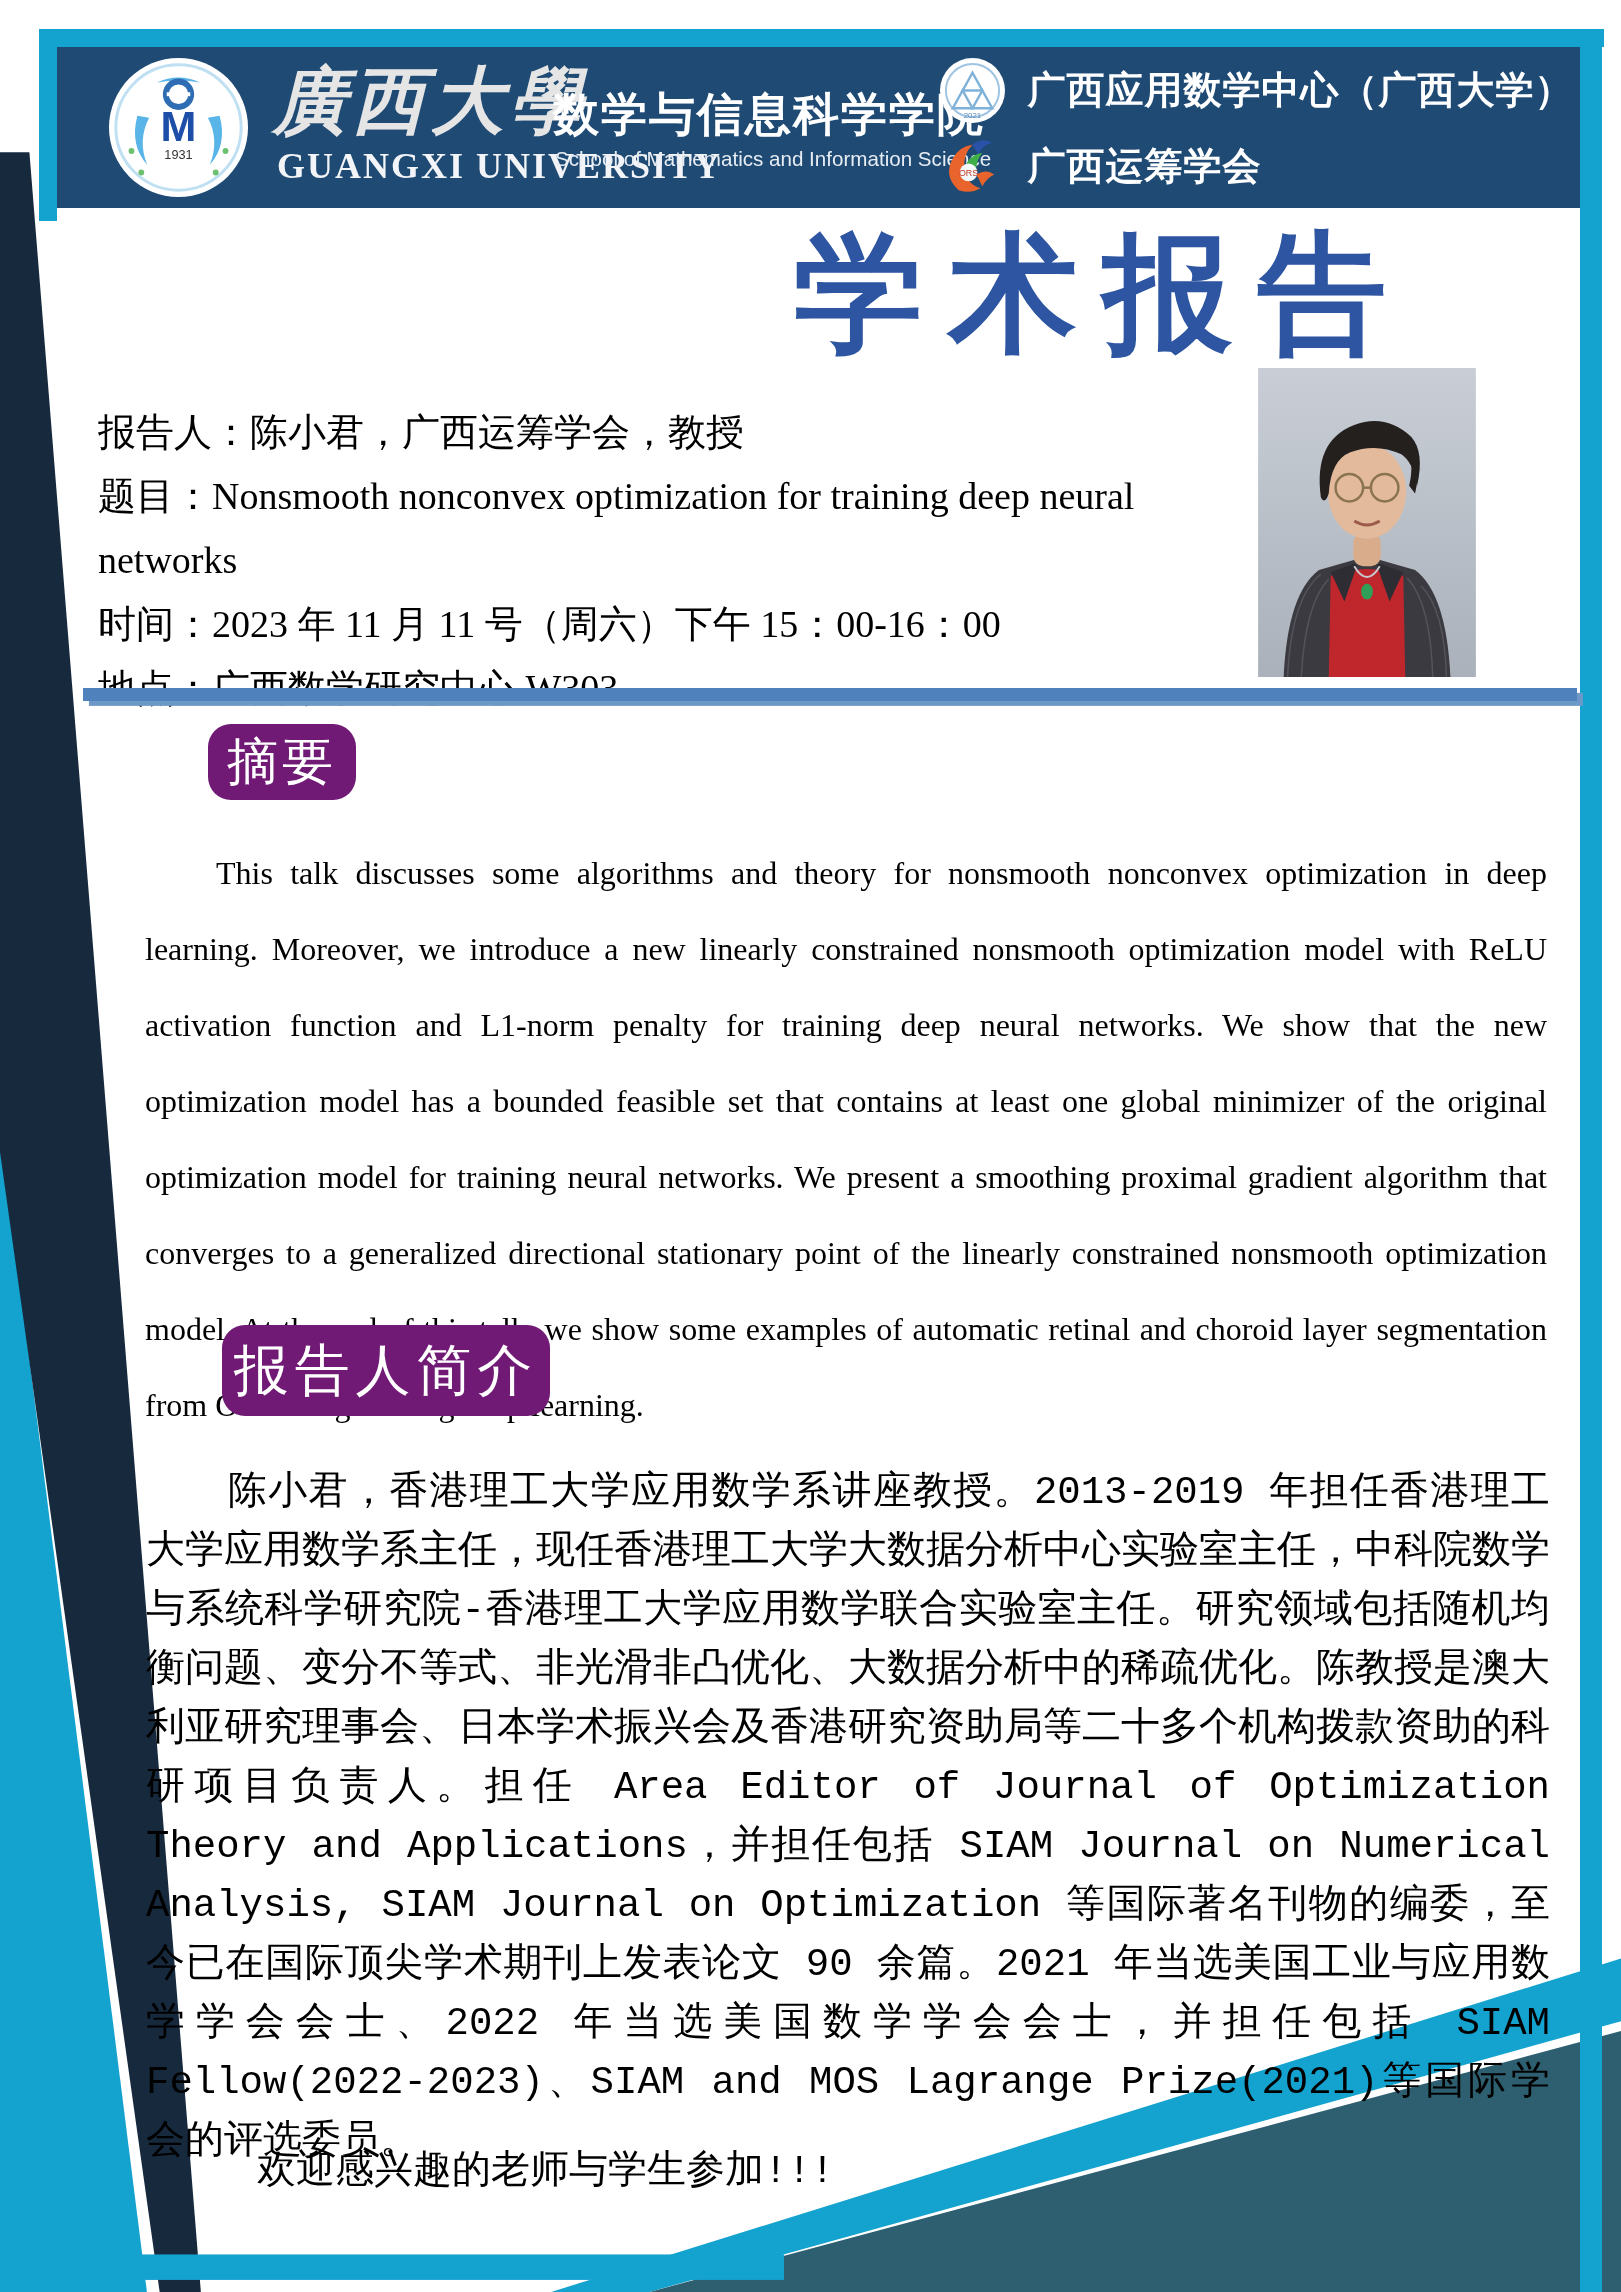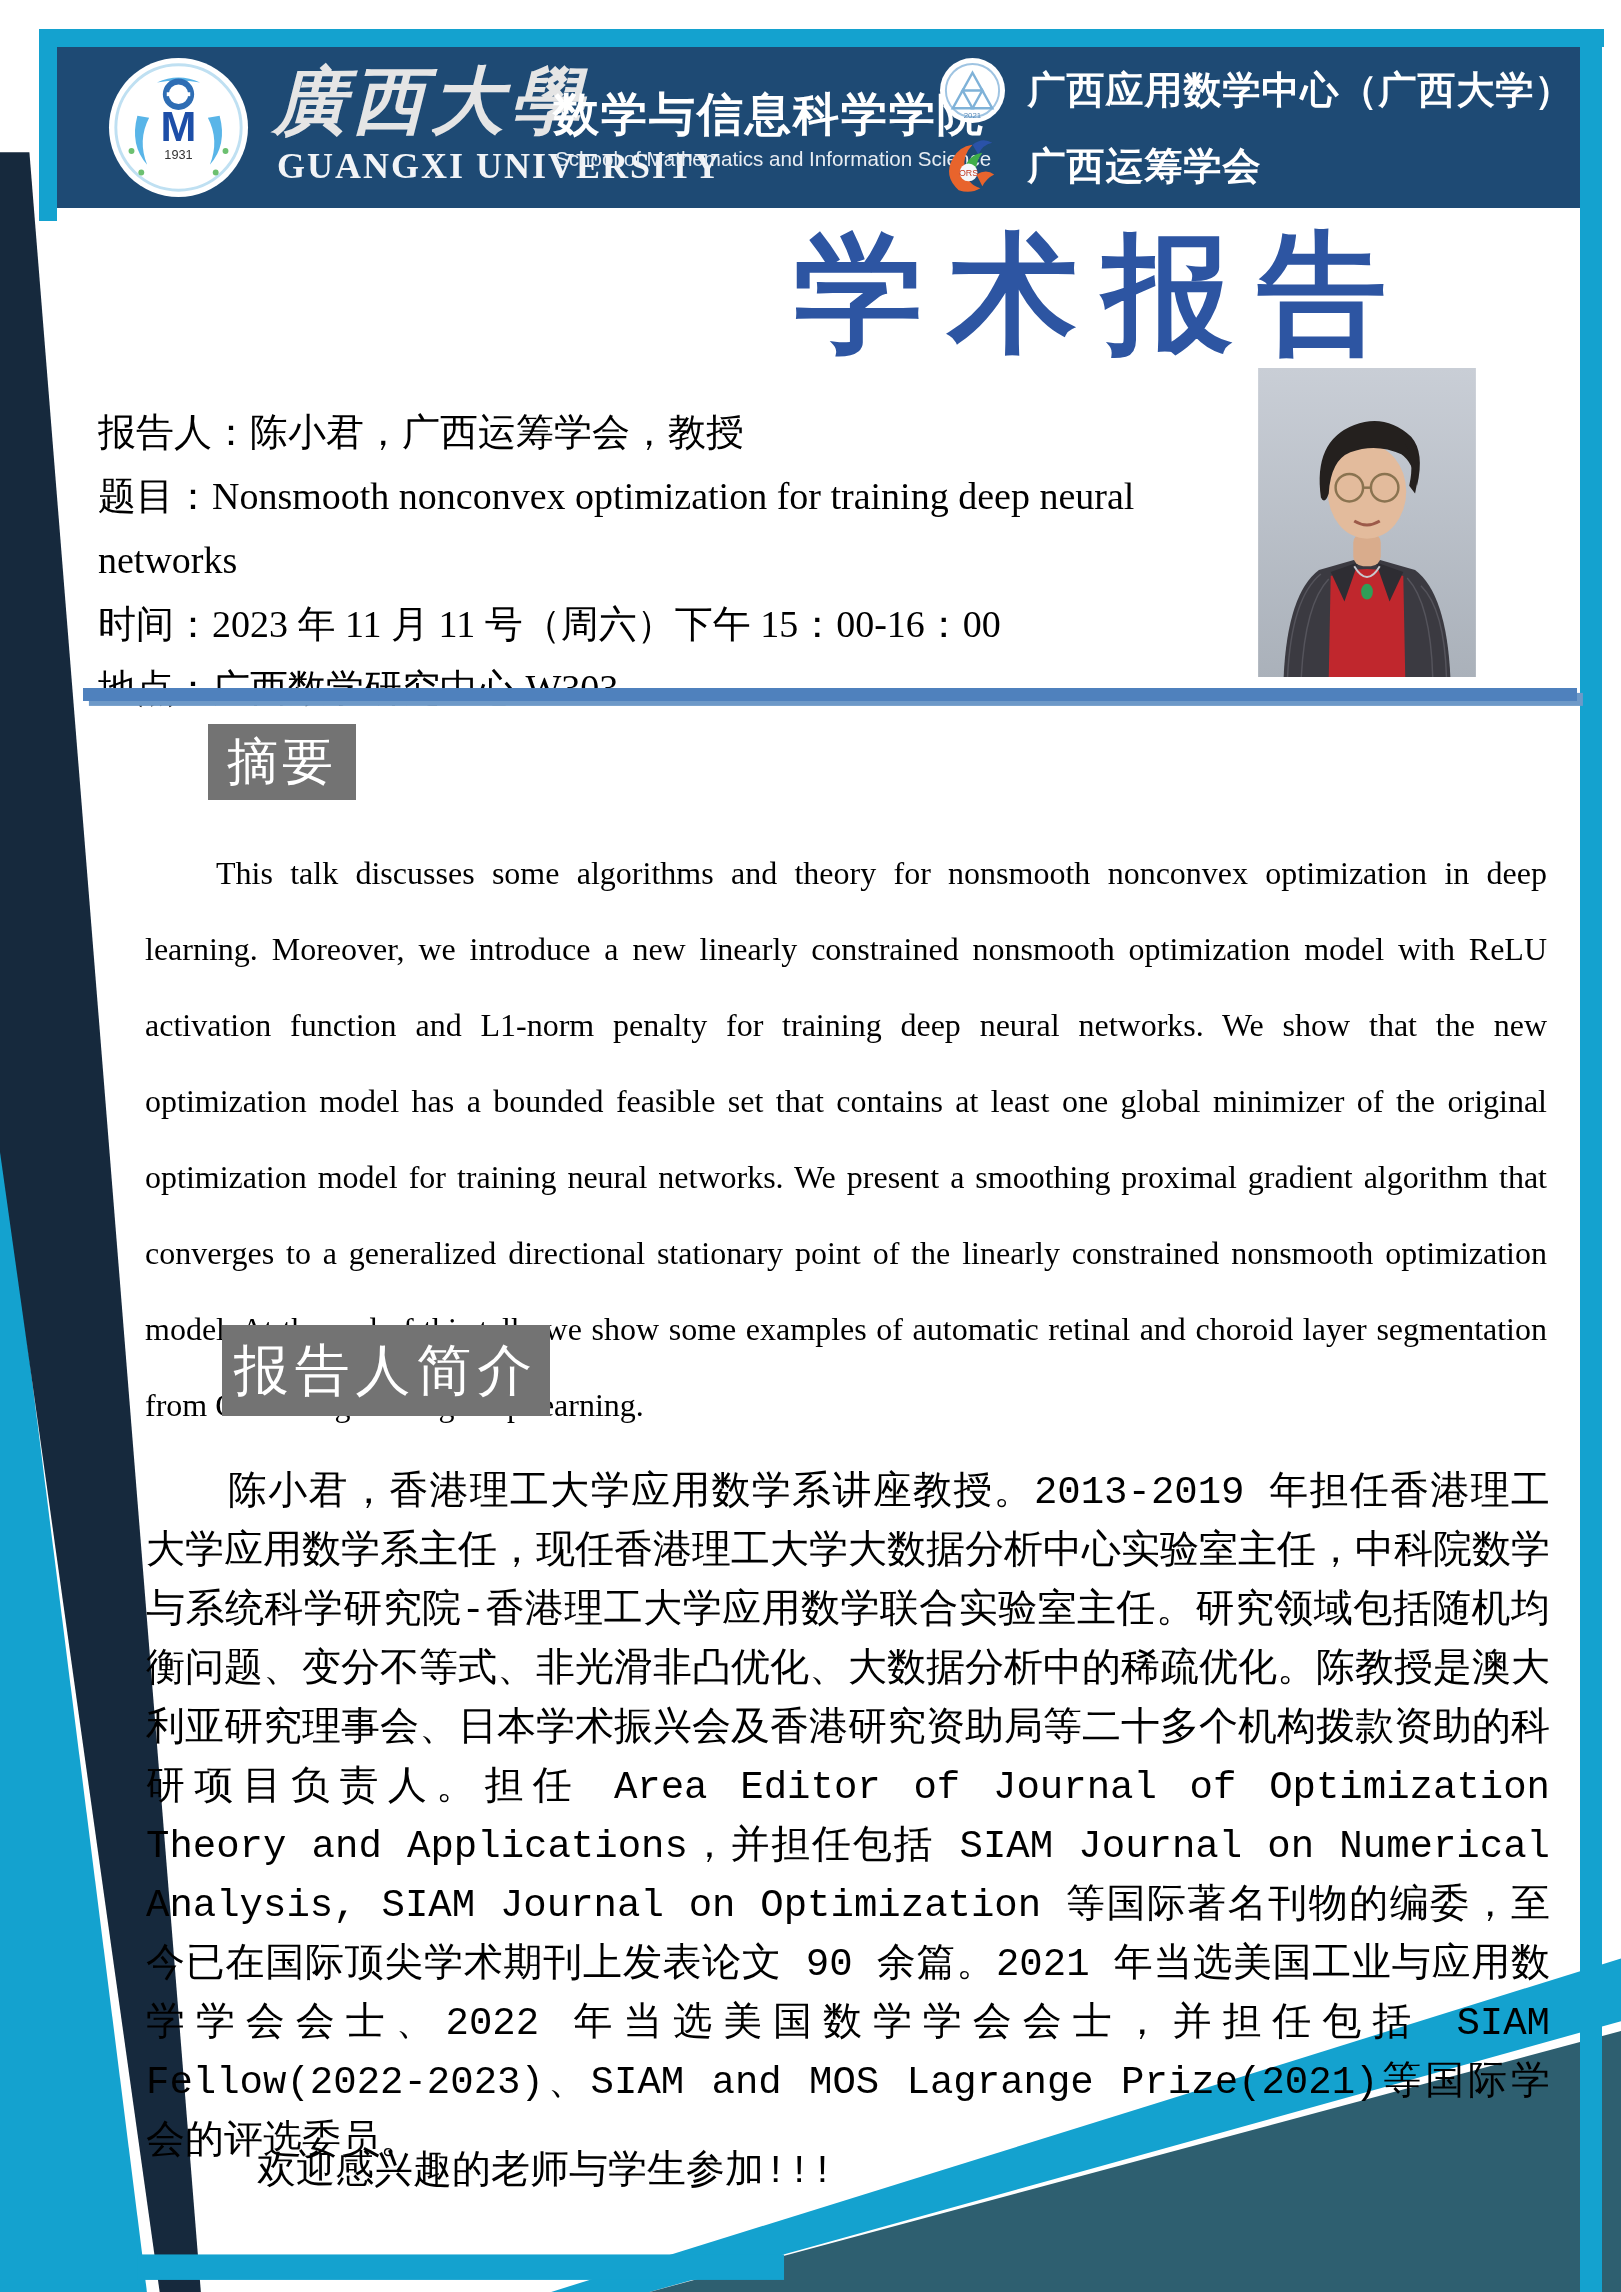--- a/index.html
+++ b/index.html
@@ -68,23 +68,24 @@
 
   
   .divider{
     position:absolute;left:83px;top:688px;width:1494px;height:12.7px;z-index:4;
     background:#4f81bd;
     box-shadow:5.9px 4.9px 0 0 #6d99c8;
   }
 
   
   .badge{
-    position:absolute;z-index:4;background:#737373;color:#ffffff;
+    position:absolute;z-index:4;background:#701a75;color:#ffffff;
     display:flex;align-items:center;justify-content:center;
     font-family:"Liberation Serif","DejaVu Serif",serif;
+    border-radius:23px;
   }
   .badge-abstract{left:208px;top:724px;width:148px;height:76px;font-size:51px;letter-spacing:3.9px;}
   .badge-bio{left:222px;top:1325px;width:328px;height:91px;font-size:55px;letter-spacing:5.9px;}
 
   
   .abstract-text{
     position:absolute;left:145px;top:835px;width:1402px;z-index:4;
     font-size:32px;line-height:76px;color:#000;
     text-align:justify;text-indent:71px;margin:0;
   }

